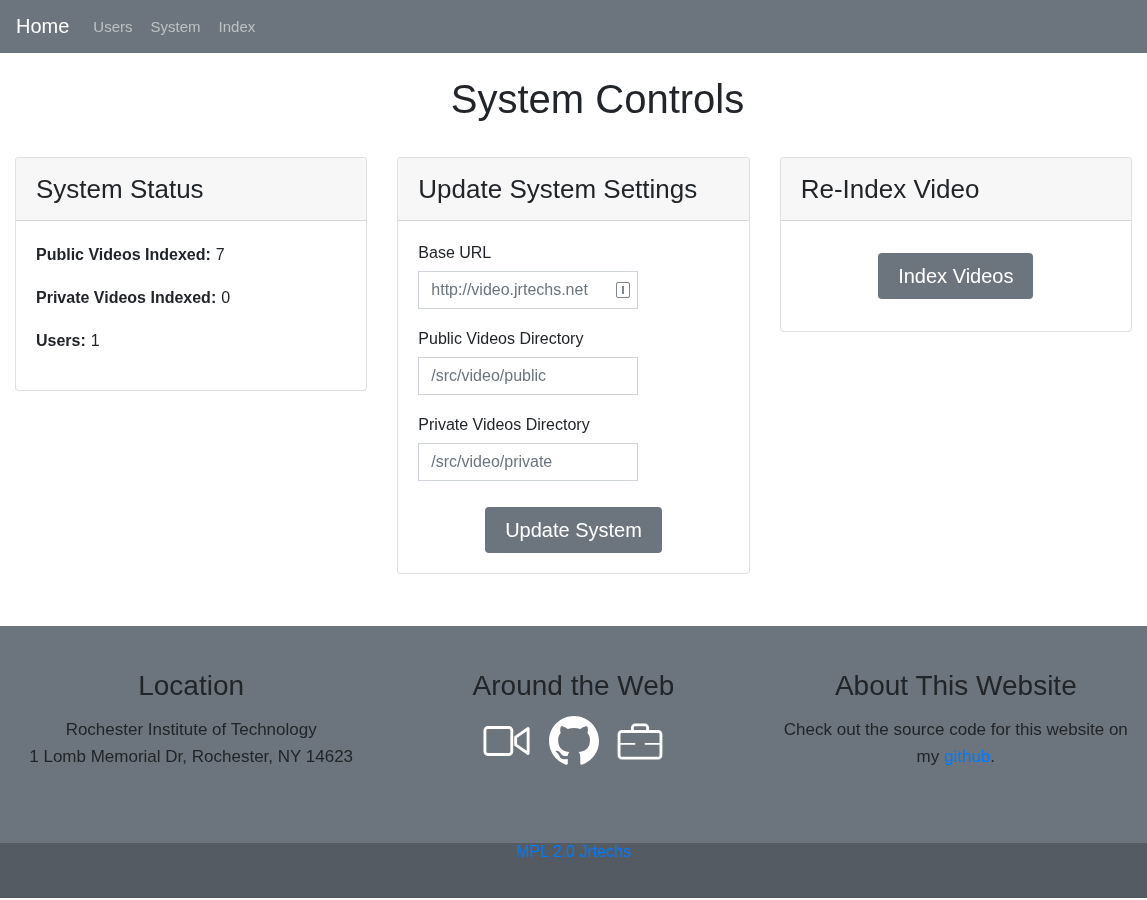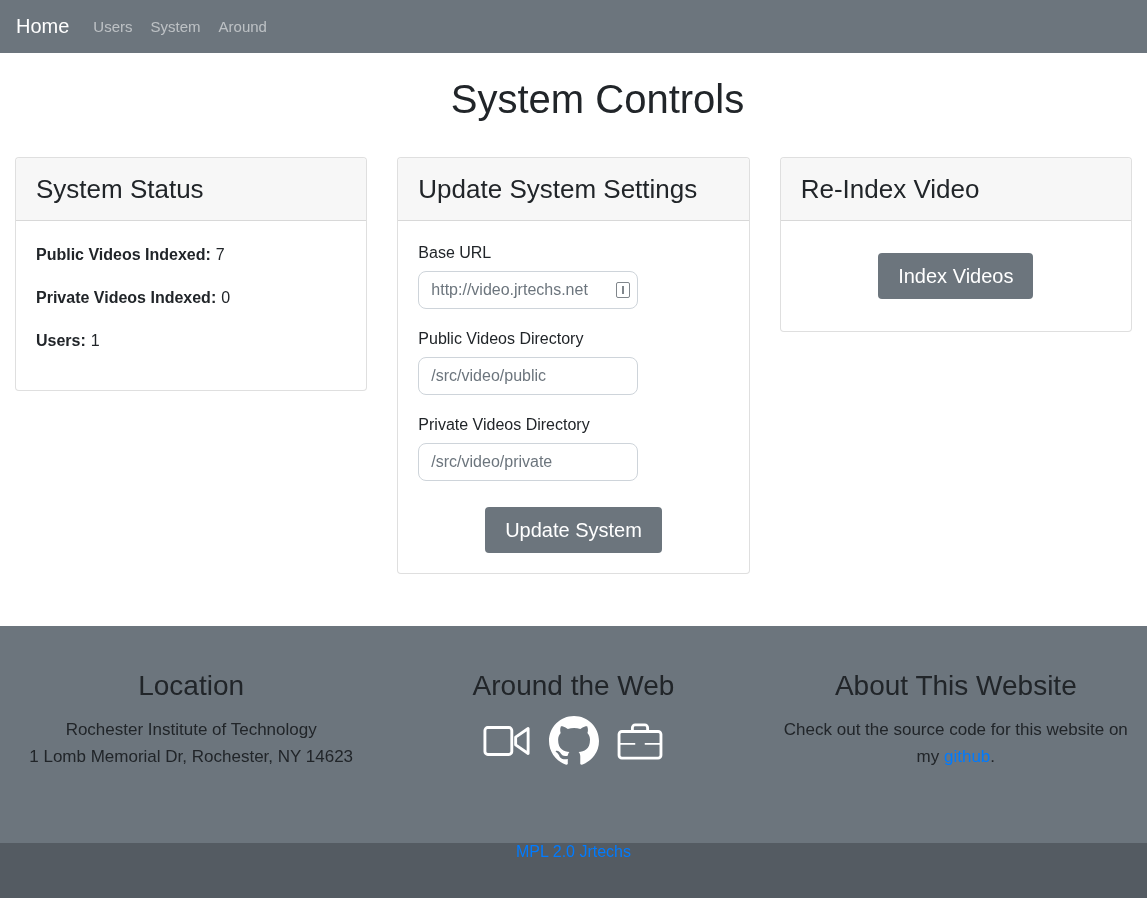--- a/index.html
+++ b/index.html
@@ -87,21 +87,21 @@
     font-size: 16px;
     color: #212529;
     margin: 2px 0 8px;
     line-height: 20px;
   }
   .input-wrap { position: relative; width: 220px; }
   .form-input {
     width: 220px;
     height: 38px;
     border: 1px solid #ced4da;
-    border-radius: 8px;
+    border-radius: 0;
     padding: 6px 30px 6px 12px;
     font-size: 16px;
     color: #6c757d;
     font-family: "Liberation Sans", sans-serif;
     outline: none;
     background: #fff;
   }
   .autofill-icon {
     position: absolute;
     right: 8px;
@@ -185,21 +185,21 @@
     text-decoration: none;
   }
 </style>
 </head>
 <body>
 
 <nav class="navbar">
   <a class="navbar-brand" href="#">Home</a>
   <a class="nav-link" href="#">Users</a>
   <a class="nav-link" href="#">System</a>
-  <a class="nav-link" href="#">Around</a>
+  <a class="nav-link" href="#">Index</a>
 </nav>
 
 <h1 class="page-title">System Controls</h1>
 
 <div class="cards-row">
 
   <div class="card">
     <div class="card-header">System Status</div>
     <div class="card-body">
       <p class="status-row">

